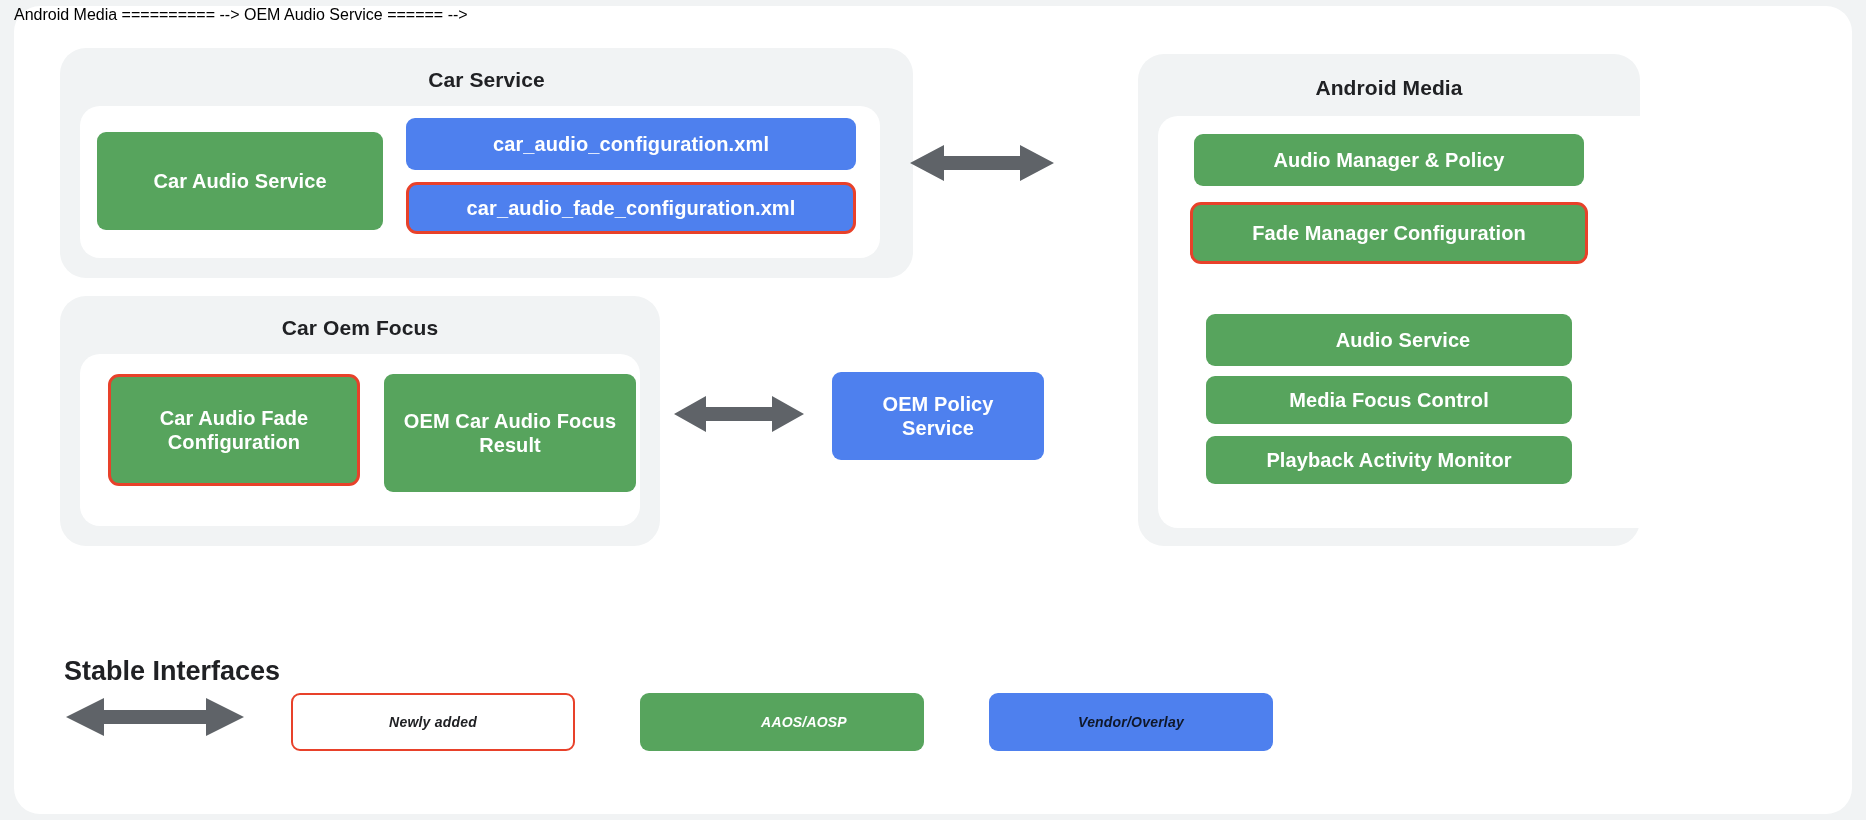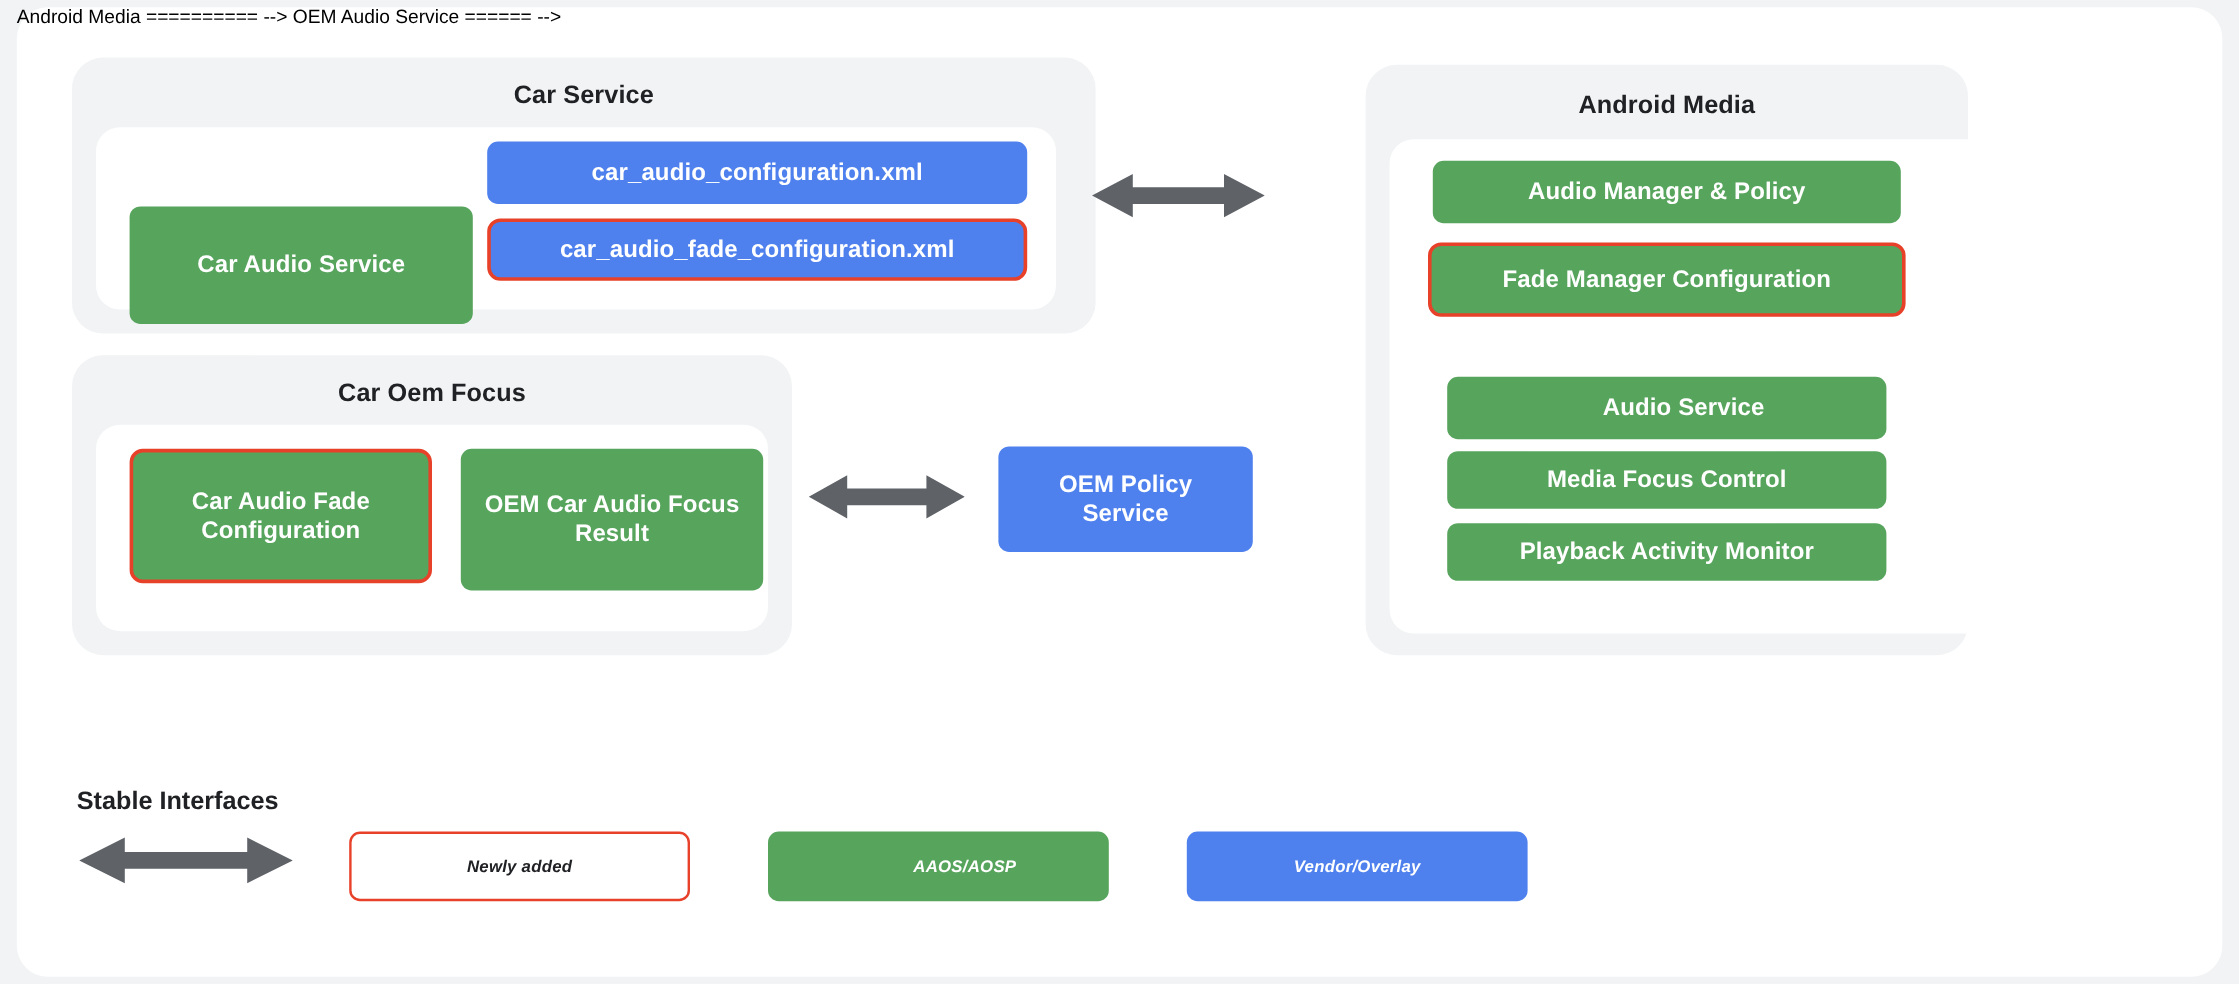--- a/index.html
+++ b/index.html
@@ -74,21 +74,21 @@
 
   
   .arrow {
     position: absolute;
   }
   .arrow svg { display: block; }
 
   
   .legend-label {
     position: absolute;
-    font-size: 21px;
+    font-size: 27px;
     font-weight: 700;
     color: #202124;
     white-space: nowrap;
   }
   .legend-box {
     position: absolute;
     box-sizing: border-box;
     display: flex;
     align-items: center;
     justify-content: center;
@@ -97,34 +97,34 @@
     font-weight: 700;
     letter-spacing: 0.2px;
     font-style: italic;
   }
   .legend-box.outline {
     background: #ffffff;
     border: 2px solid #e8412a;
     color: #202124;
   }
   .legend-box.green { background: #57a45d; color: #ffffff; }
-  .legend-box.blue  { background: #4e80ee; color: #ffffff; }
+  .legend-box.blue  { background: #4e80ee; color: #0f172a; }
 </style>
 </head>
 <body>
 
 <div id="canvas">
   <div class="page-card">
 
     
     <div class="group" style="left:46px; top:42px; width:840px; height:230px;padding-left:13px;">
       <div class="group-title" style="top:20px;">Car Service</div>
       <div class="inner" style="left:20px; top:58px; width:800px; height:152px;">
 
-        <div class="node green" style="left:28px; top:26px; width:286px; height:98px;margin-top:40px;">
+        <div class="node green" style="left:17px; top:26px; width:286px; height:98px;">
           <span>Car Audio Service</span>
         </div>
 
         <div class="node blue" style="left:326px; top:12px; width:450px; height:52px;">
           <span>car_audio_configuration.xml</span>
         </div>
 
         <div class="node blue hl" style="left:326px; top:76px; width:450px; height:52px;">
           <span>car_audio_fade_configuration.xml</span>
         </div>

